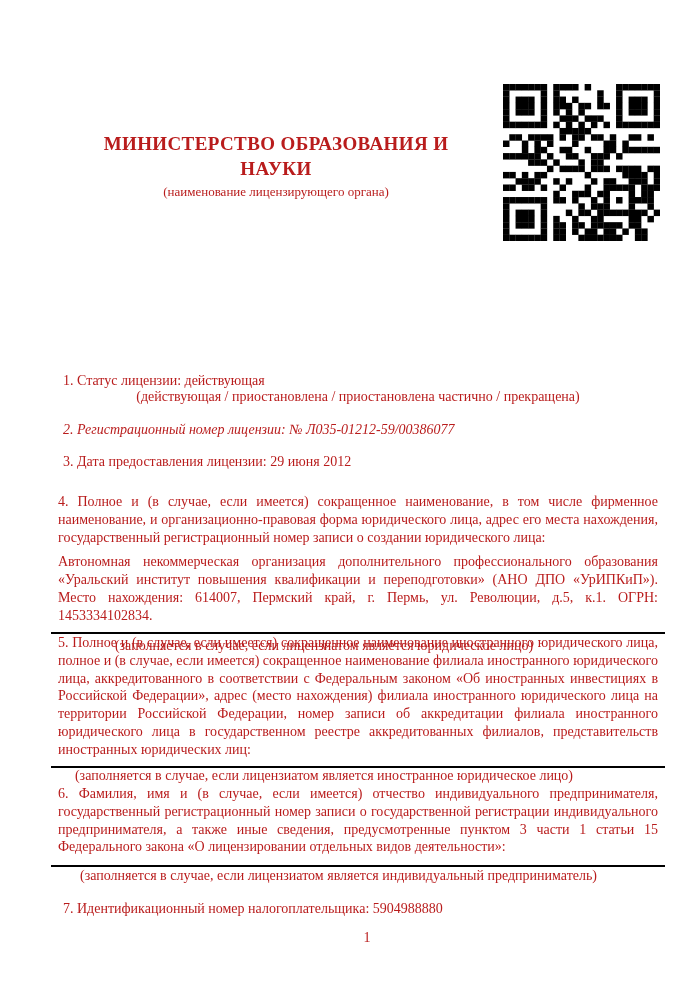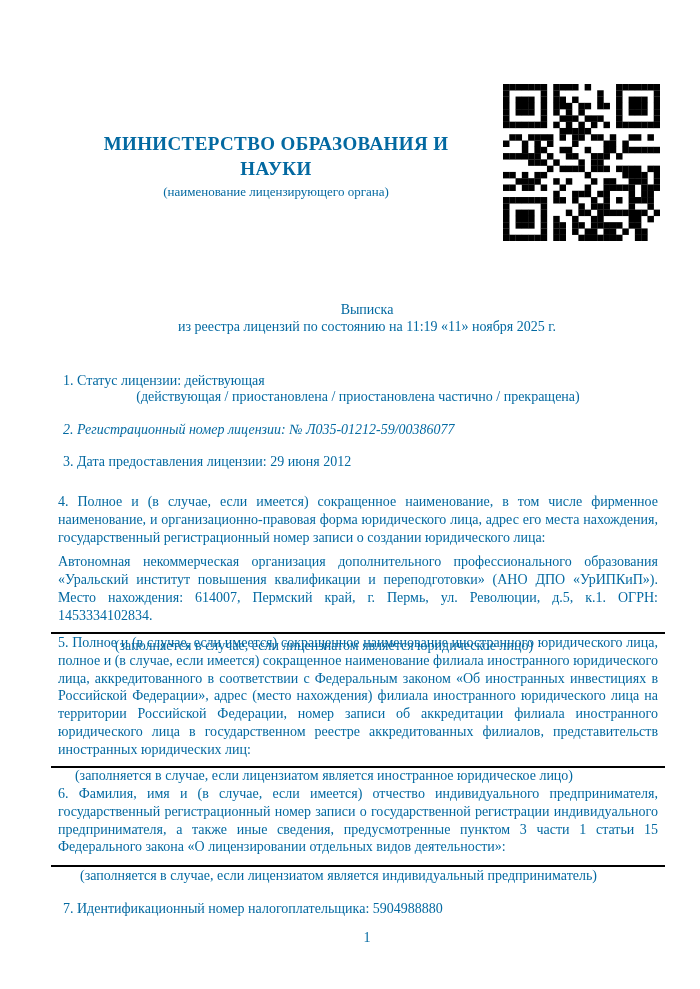--- a/index.html
+++ b/index.html
@@ -1,20 +1,20 @@
 <!DOCTYPE html>
 <html><head>
 <meta charset="utf-8">
 <style>
   html,body{margin:0;padding:0;background:#ffffff;}
   .page{
     position:relative;
     width:700px;height:989px;
     background:#ffffff;
-    color:#0369a1;
+    color:#b91c1c;
     font-family:"Liberation Serif","DejaVu Serif",serif;
     font-size:14px;line-height:17.8px;
     overflow:hidden;
   }
   .abs{position:absolute;}
   
   .org-header{top:131px;left:70px;width:412px;text-align:center;}
   .org-line{font-weight:bold;font-size:19px;line-height:25px;letter-spacing:0.4px;}
   .org-caption{font-size:13px;line-height:13px;margin-top:4px;}
   
@@ -371,24 +371,20 @@
       <rect x="81.64" y="150.72" width="6.48" height="6.48" fill="#000000"></rect>
       <rect x="87.92" y="150.72" width="6.48" height="6.48" fill="#000000"></rect>
       <rect x="94.20" y="150.72" width="6.48" height="6.48" fill="#000000"></rect>
       <rect x="100.48" y="150.72" width="6.48" height="6.48" fill="#000000"></rect>
       <rect x="106.76" y="150.72" width="6.48" height="6.48" fill="#000000"></rect>
       <rect x="113.04" y="150.72" width="6.48" height="6.48" fill="#000000"></rect>
       <rect x="131.88" y="150.72" width="6.48" height="6.48" fill="#000000"></rect>
       <rect x="138.16" y="150.72" width="6.48" height="6.48" fill="#000000"></rect>
     </svg>
 
-  <div class="abs doc-title">
-    <div>Выписка</div>
-    <div>из реестра лицензий по состоянию на 11:19 «11» ноября 2025 г.</div>
-  </div>
 
   <div class="abs item indent i1">1. Статус лицензии: действующая</div>
   <div class="abs item fill-caption c1">(действующая / приостановлена / приостановлена частично / прекращена)</div>
 
   <div class="abs item indent i2">2. Регистрационный номер лицензии: № Л035-01212-59/00386077</div>
 
   <div class="abs item indent i3">3. Дата предоставления лицензии: 29 июня 2012</div>
 
   <div class="abs item i4">
     <p class="just">4. Полное и (в случае, если имеется) сокращенное наименование, в том числе фирменное наименование, и организационно-правовая форма юридического лица, адрес его места нахождения, государственный регистрационный номер записи о создании юридического лица:</p>

